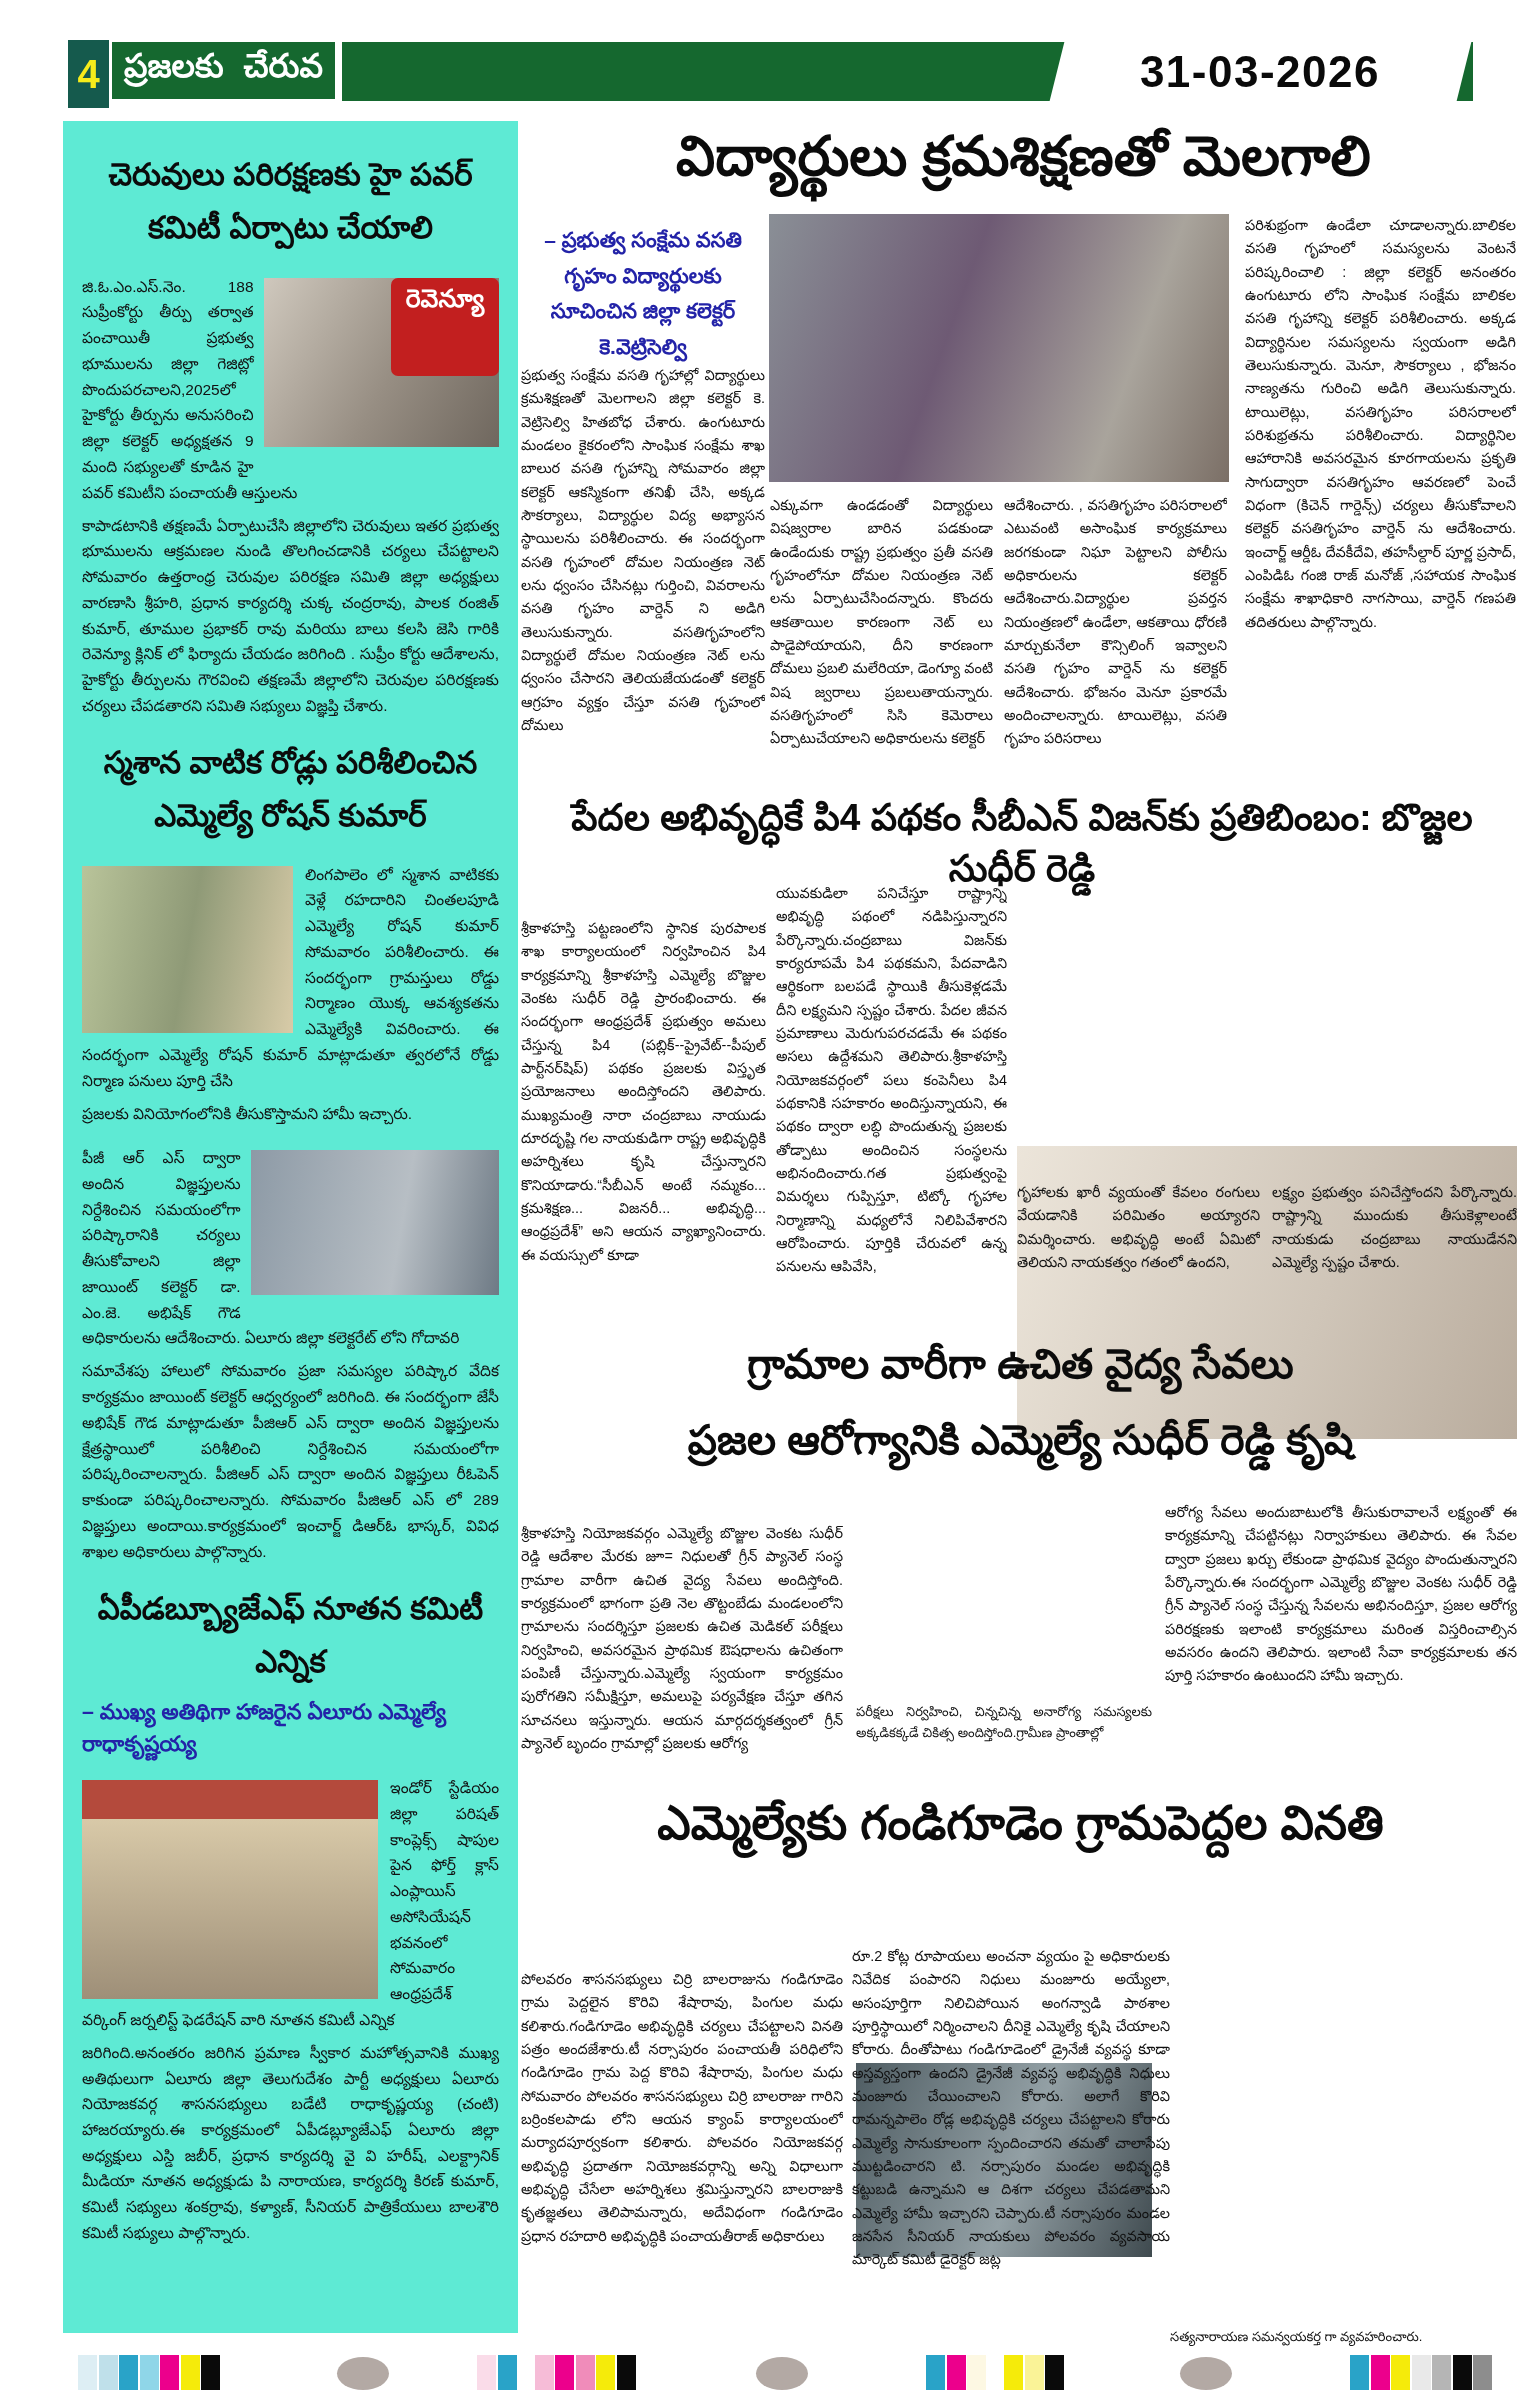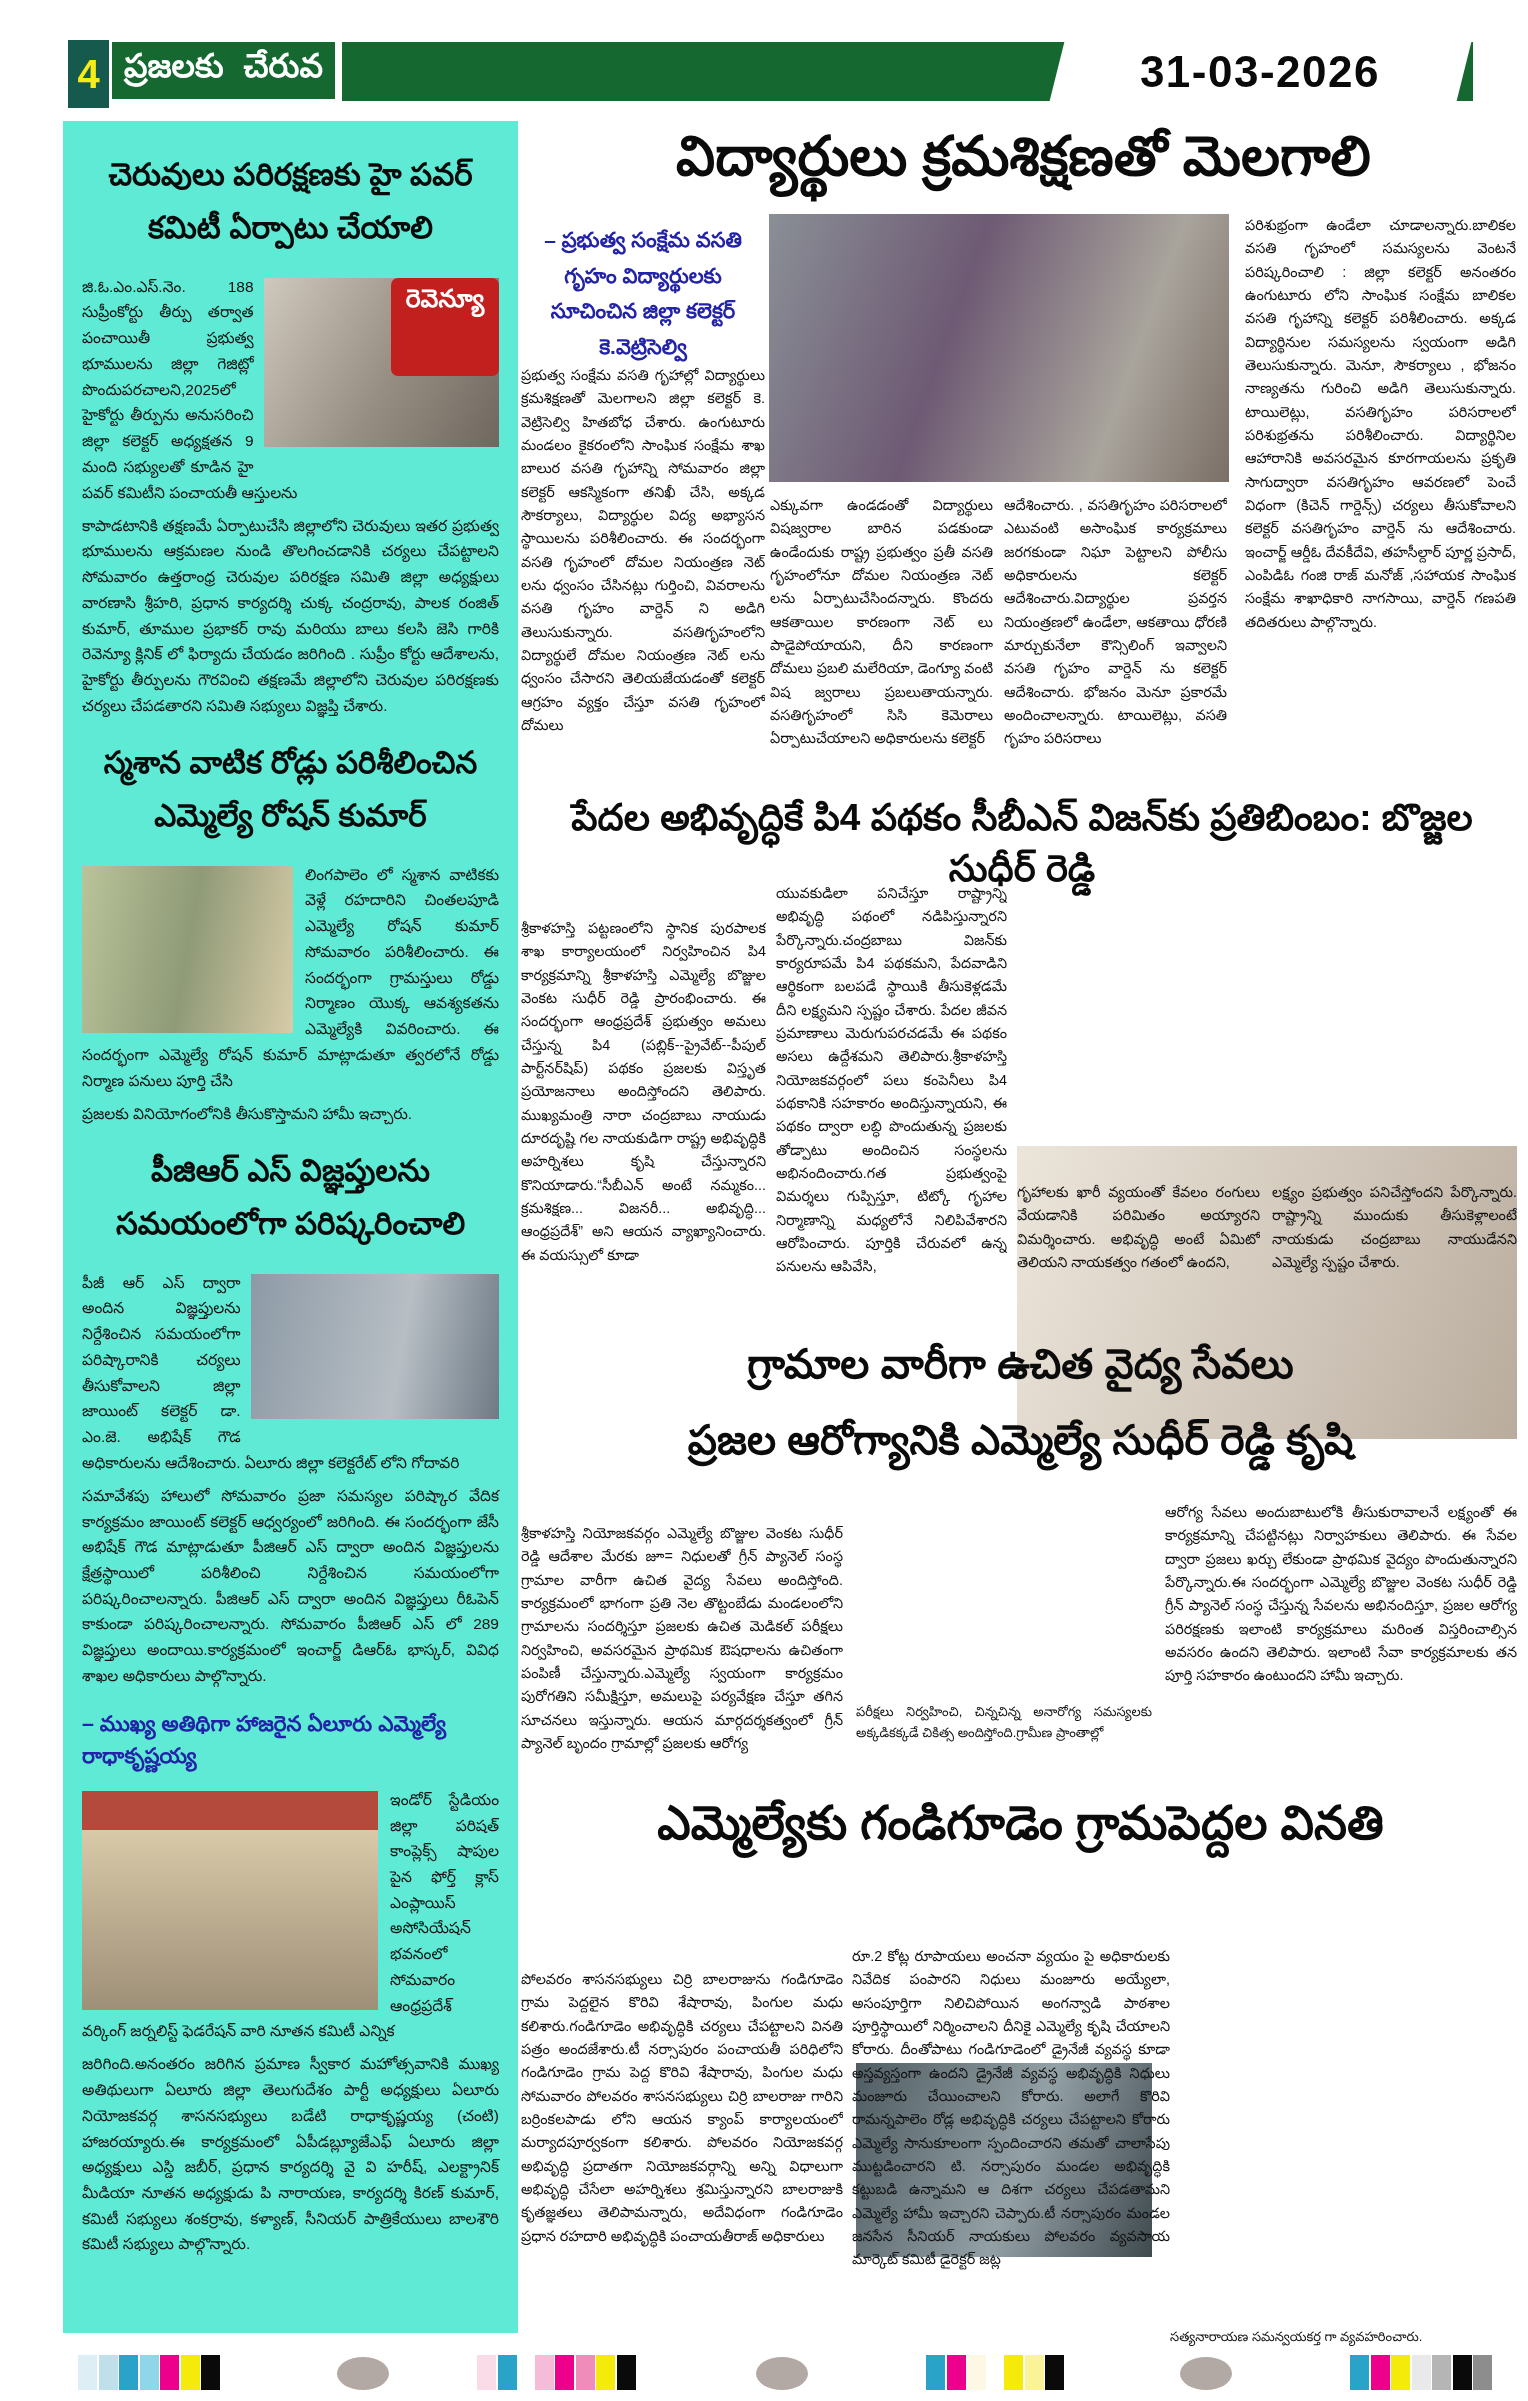--- a/index.html
+++ b/index.html
@@ -78,27 +78,27 @@
     <div class="cont">కాపాడటానికి తక్షణమే ఏర్పాటుచేసి జిల్లాలోని చెరువులు ఇతర ప్రభుత్వ భూములను ఆక్రమణల నుండి తొలగించడానికి చర్యలు చేపట్టాలని సోమవారం ఉత్తరాంధ్ర చెరువుల పరిరక్షణ సమితి జిల్లా అధ్యక్షులు వారణాసి శ్రీహరి, ప్రధాన కార్యదర్శి చుక్క చంద్రరావు, పాలక రంజిత్ కుమార్, తూముల ప్రభాకర్ రావు మరియు బాలు కలసి జెసి గారికి రెవెన్యూ క్లినిక్ లో ఫిర్యాదు చేయడం జరిగింది . సుప్రీం కోర్టు ఆదేశాలను, హైకోర్టు తీర్పులను గౌరవించి తక్షణమే జిల్లాలోని చెరువుల పరిరక్షణకు చర్యలు చేపడతారని సమితి సభ్యులు విజ్ఞప్తి చేశారు.</div>
   </div>
 
   <div class="lh lh1">స్మశాన వాటిక రోడ్లు పరిశీలించిన ఎమ్మెల్యే రోషన్ కుమార్</div>
   <div>
     <div class="ph ph-l2 fl-l" style="width:211px;height:167px;"></div>
     <div class="lead">లింగపాలెం లో స్మశాన వాటికకు వెళ్లే రహదారిని చింతలపూడి ఎమ్మెల్యే రోషన్ కుమార్ సోమవారం పరిశీలించారు. ఈ సందర్భంగా గ్రామస్తులు రోడ్డు నిర్మాణం యొక్క ఆవశ్యకతను ఎమ్మెల్యేకి వివరించారు. ఈ సందర్భంగా ఎమ్మెల్యే రోషన్ కుమార్ మాట్లాడుతూ త్వరలోనే రోడ్డు నిర్మాణ పనులు పూర్తి చేసి</div>
     <div class="cont">ప్రజలకు వినియోగంలోనికి తీసుకొస్తామని  హామీ ఇచ్చారు.</div>
   </div>
 
-  <div class="lh lh1">పీజిఆర్ ఎస్ విజ్ఞప్తులను సమయంలోగా పరిష్కరించాలి</div>
   <div>
     <div class="ph ph-l3 fl-r" style="width:248px;height:145px;"></div>
     <div class="lead">పీజీ ఆర్ ఎస్ ద్వారా అందిన విజ్ఞప్తులను నిర్దేశించిన సమయంలోగా పరిష్కారానికి చర్యలు తీసుకోవాలని జిల్లా జాయింట్ కలెక్టర్ డా. ఎం.జె. అభిషేక్ గౌడ అధికారులను ఆదేశించారు. ఏలూరు జిల్లా కలెక్టరేట్ లోని గోదావరి</div>
     <div class="cont">సమావేశపు హాలులో సోమవారం ప్రజా సమస్యల పరిష్కార వేదిక కార్యక్రమం జాయింట్ కలెక్టర్ ఆధ్వర్యంలో జరిగింది.  ఈ సందర్భంగా జేసీ అభిషేక్ గౌడ మాట్లాడుతూ పీజిఆర్ ఎస్ ద్వారా అందిన విజ్ఞప్తులను క్షేత్రస్థాయిలో పరిశీలించి నిర్దేశించిన సమయంలోగా పరిష్కరించాలన్నారు. పీజిఆర్ ఎస్ ద్వారా అందిన విజ్ఞప్తులు రీఓపెన్ కాకుండా పరిష్కరించాలన్నారు.  సోమవారం పీజిఆర్ ఎస్ లో 289 విజ్ఞప్తులు అందాయి.కార్యక్రమంలో ఇంచార్జ్ డిఆర్ఓ భాస్కర్, వివిధ శాఖల అధికారులు పాల్గొన్నారు.</div>
   </div>
 
+  <div class="lh lh1" style="margin-bottom:7.4px;">ఏపీడబ్బ్యూజేఎఫ్ నూతన కమిటీ ఎన్నిక</div>
   <div class="lsub" style="color: rgb(35, 35, 168);">– ముఖ్య అతిథిగా హాజరైన ఏలూరు ఎమ్మెల్యే రాధాకృష్ణయ్య</div>
   <div>
     <div class="ph ph-l4 fl-l" style="width:296px;height:219px;"></div>
     <div class="lead">ఇండోర్ స్టేడియం జిల్లా పరిషత్ కాంప్లెక్స్ షాపుల పైన ఫోర్త్ క్లాస్ ఎంప్లాయిస్ అసోసియేషన్ భవనంలో సోమవారం ఆంధ్రప్రదేశ్ వర్కింగ్ జర్నలిస్ట్ ఫెడరేషన్ వారి నూతన కమిటీ ఎన్నిక</div>
     <div class="cont">జరిగింది.అనంతరం జరిగిన ప్రమాణ స్వీకార మహోత్సవానికి ముఖ్య అతిథులుగా ఏలూరు జిల్లా తెలుగుదేశం పార్టీ అధ్యక్షులు ఏలూరు నియోజకవర్గ శాసనసభ్యులు బడేటి రాధాకృష్ణయ్య (చంటి) హాజరయ్యారు.ఈ కార్యక్రమంలో ఏపీడబ్ల్యూజేఎఫ్ ఏలూరు జిల్లా అధ్యక్షులు ఎస్డి జబీర్, ప్రధాన కార్యదర్శి వై వి హరీష్, ఎలక్ట్రానిక్ మీడియా నూతన అధ్యక్షుడు పి నారాయణ, కార్యదర్శి కిరణ్ కుమార్, కమిటీ సభ్యులు శంకర్రావు, కళ్యాణ్, సీనియర్ పాత్రికేయులు బాలశౌరి కమిటీ సభ్యులు పాల్గొన్నారు.</div>
   </div>
 
 </div>
 
 <div class="abs mh mh1" style="left:532px;top:124px;width:983px;">విద్యార్థులు క్రమశిక్షణతో మెలగాలి</div>

